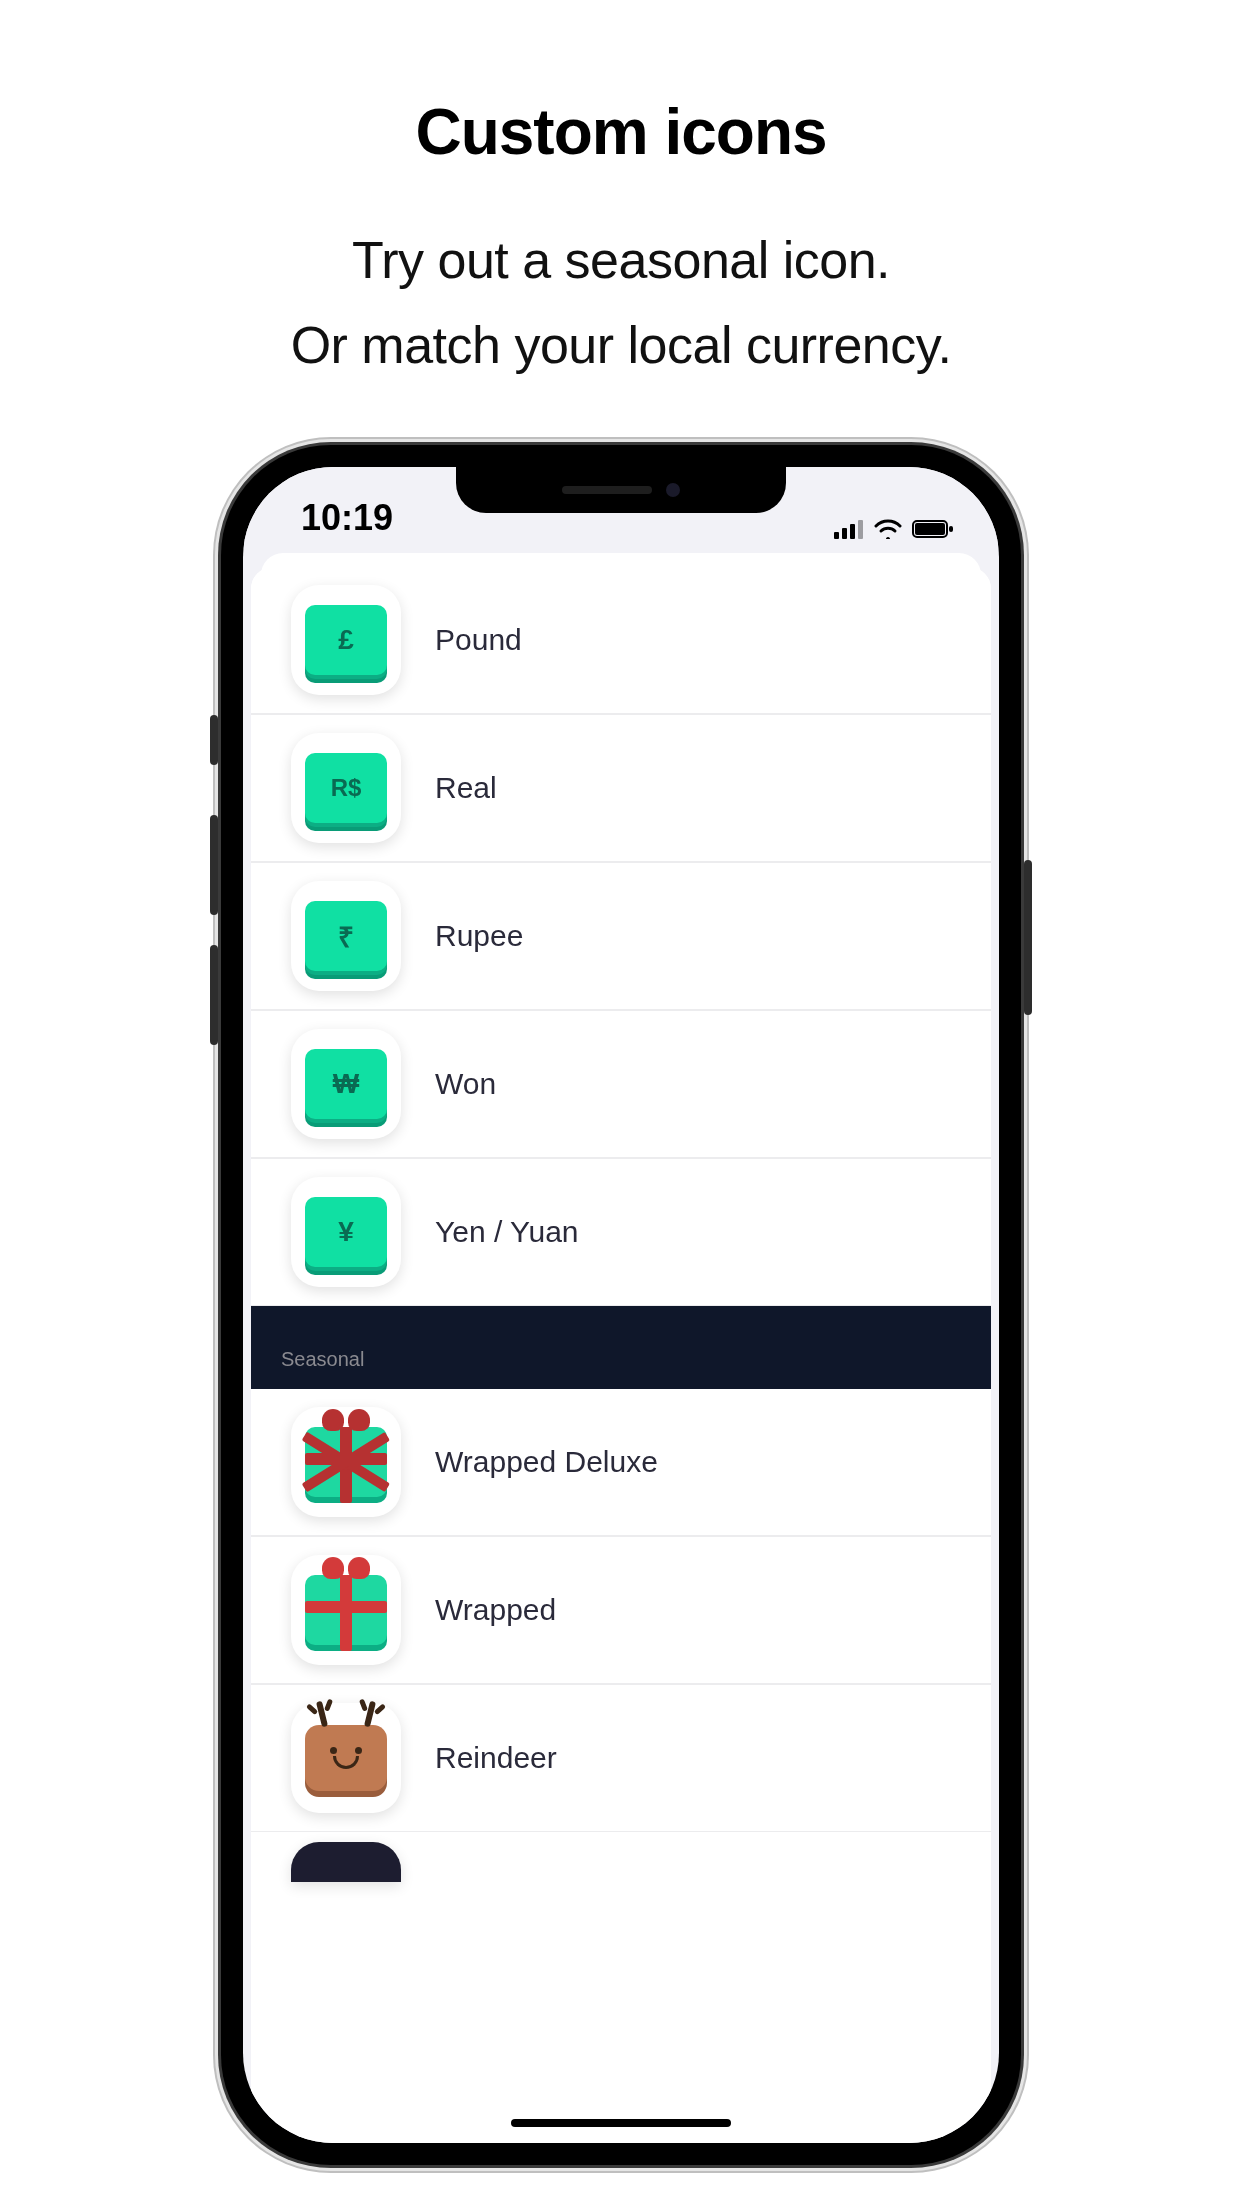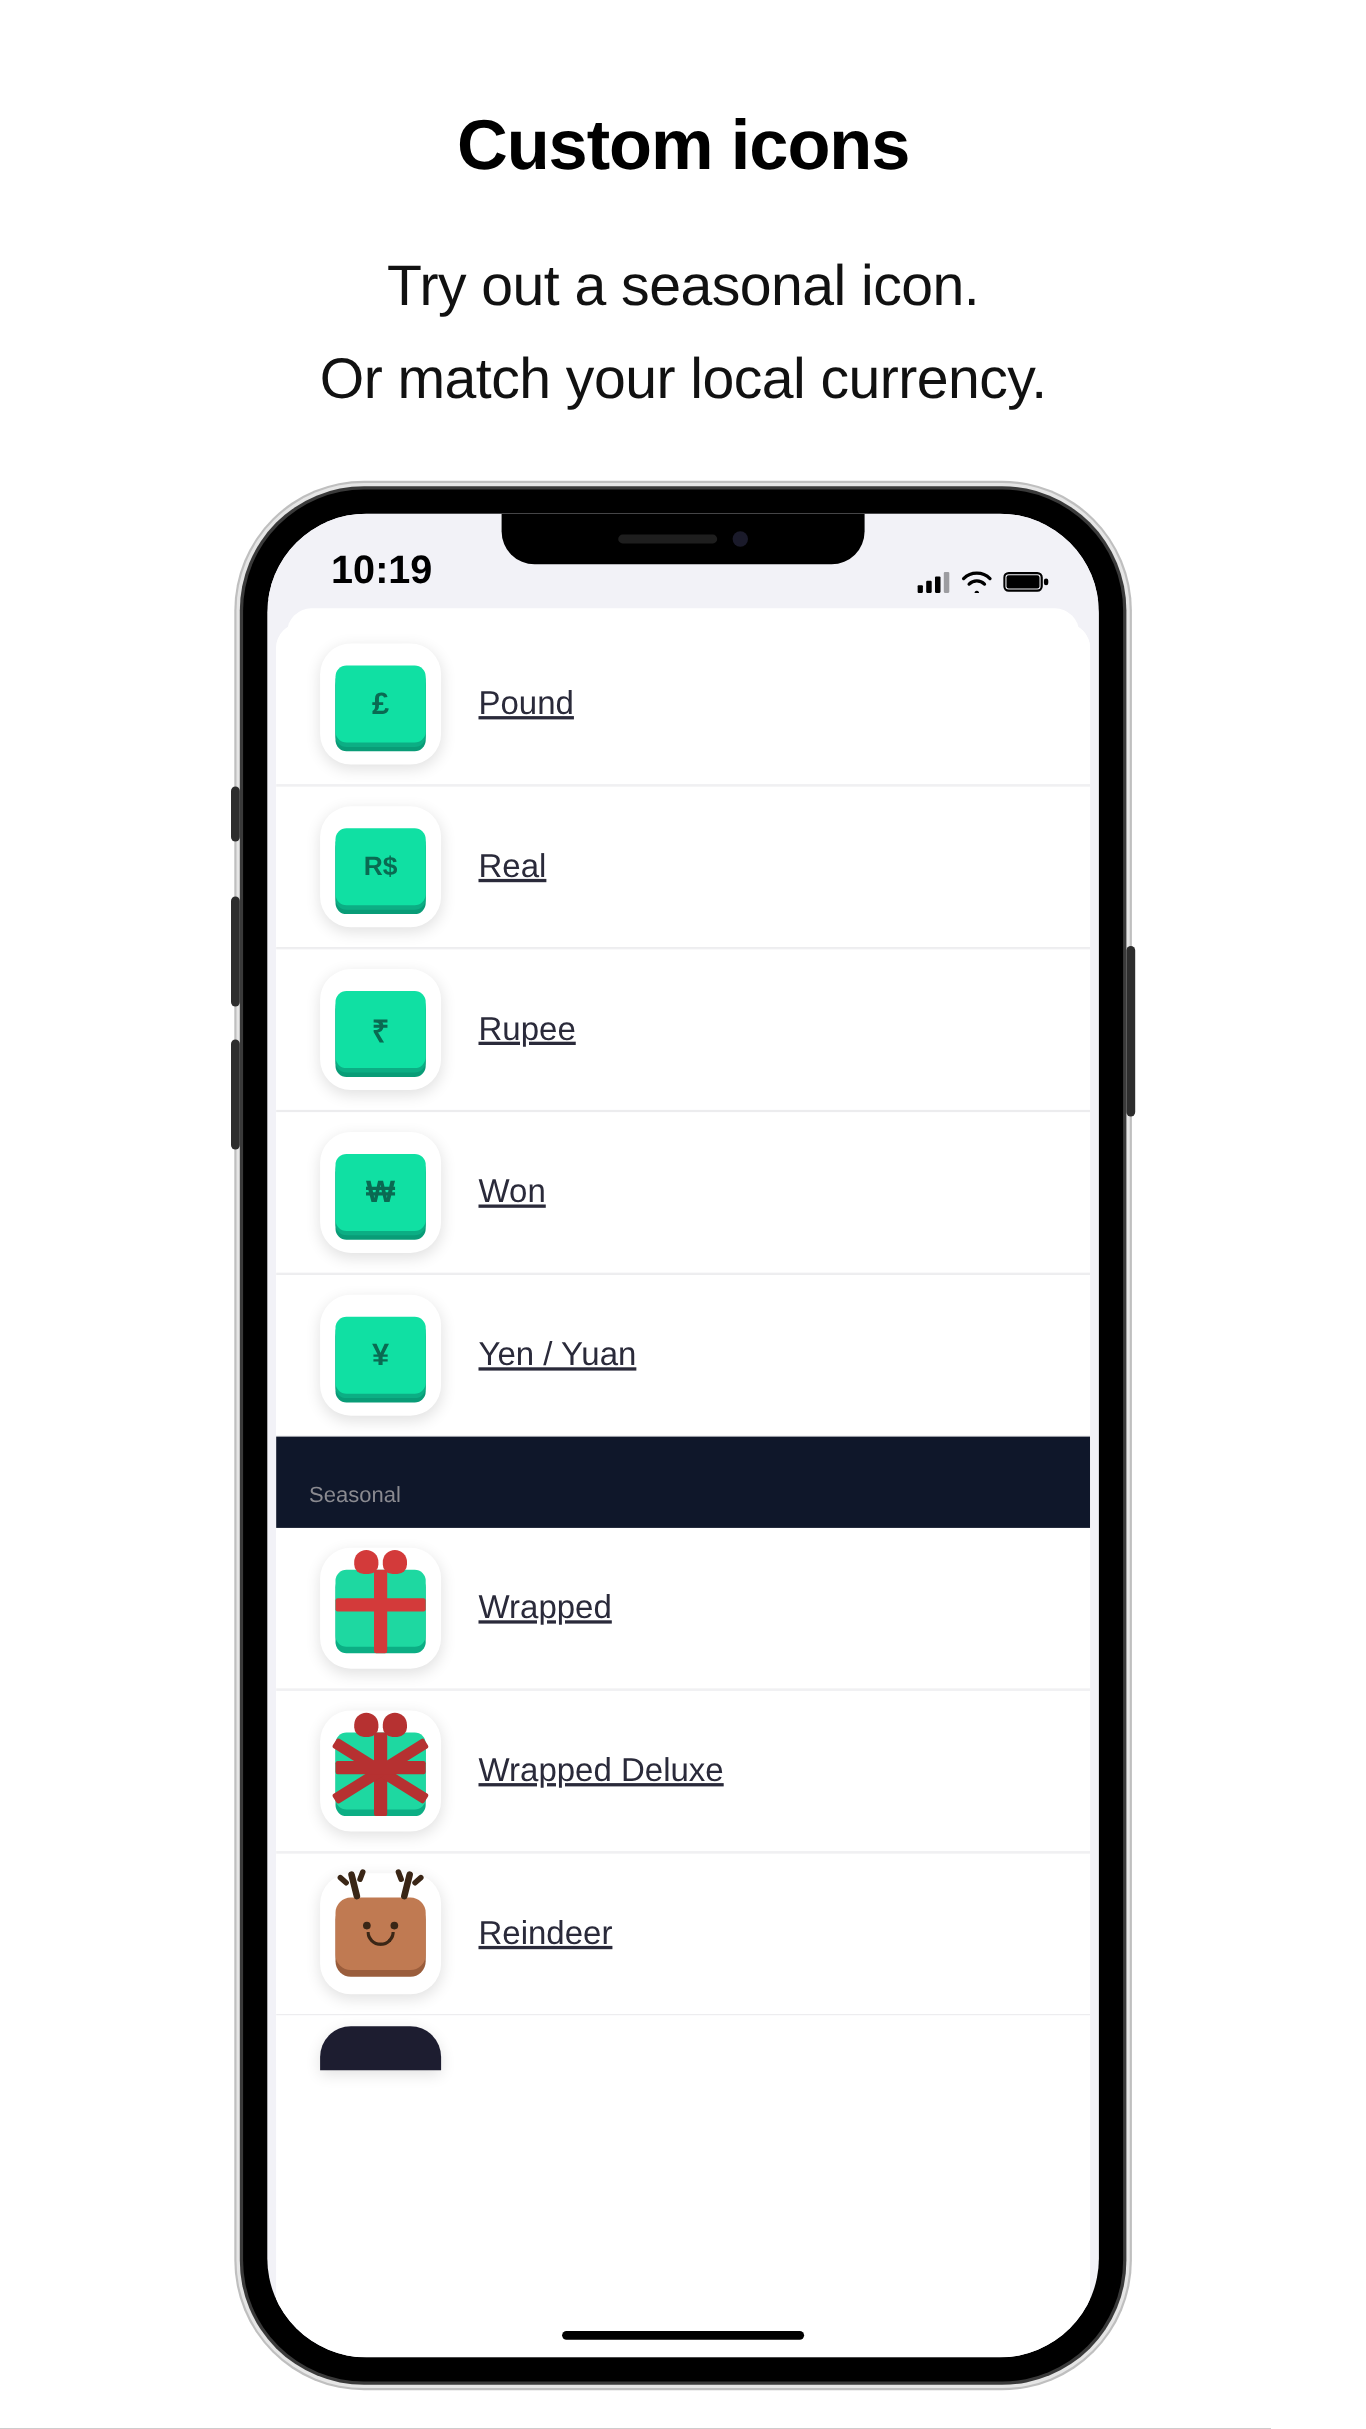--- a/index.html
+++ b/index.html
@@ -161,21 +161,20 @@
     gap: 34px;
     min-height: 128px;
   }
   .row + .row,
   .row.sep { border-top: 1px solid #ececee; }
   .row:not(:last-child) { border-bottom: 1px solid #ececee; }
 
   .row-label {
     font-size: 30px;
     color: #2a2a3a;
-    text-decoration: underline;
   }
 
   .section-header {
     background: #0f172a;
     color: #8a8a90;
     font-size: 20px;
     padding: 42px 30px 18px 30px;
   }
 
   
@@ -386,42 +385,42 @@
           <div class="tile">
             <div class="key3d">¥</div>
           </div>
           <span class="row-label">Yen / Yuan</span>
         </div>
 
         <div class="section-header">Seasonal</div>
 
         <div class="row">
           <div class="tile">
-            <div class="gift">
-                <div class="bow">
-                  <span></span>
-                  <span></span>
-                </div>
-              </div>
-          </div>
-          <span class="row-label">Wrapped</span>
-        </div>
-
-        <div class="row">
-          <div class="tile">
             <div class="gift deluxe">
               <div class="cross1"></div>
                 <div class="cross2"></div>
               <div class="bow">
                   <span></span>
                   <span></span>
                 </div>
             </div>
           </div>
           <span class="row-label">Wrapped Deluxe</span>
+        </div>
+
+        <div class="row">
+          <div class="tile">
+            <div class="gift">
+                <div class="bow">
+                  <span></span>
+                  <span></span>
+                </div>
+              </div>
+          </div>
+          <span class="row-label">Wrapped</span>
         </div>
 
         <div class="row">
           <div class="tile">
             <div class="reindeer">
               <div class="antler l"></div>
                 <div class="antler r"></div>
               <div class="face">
                 <div class="eyes">
                     <div class="eye"></div>

